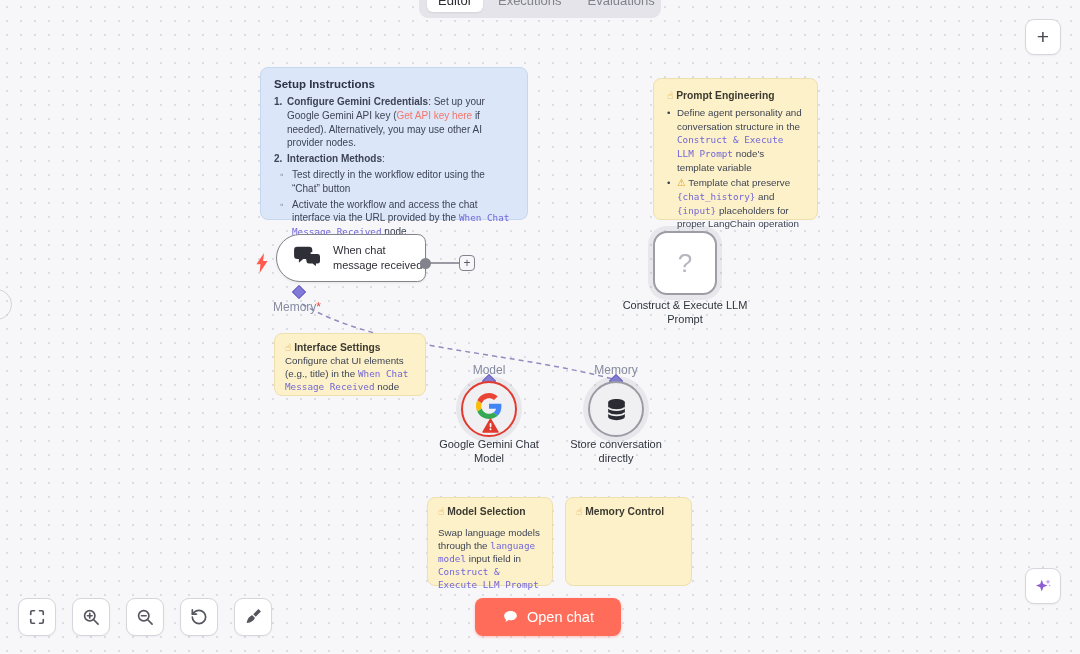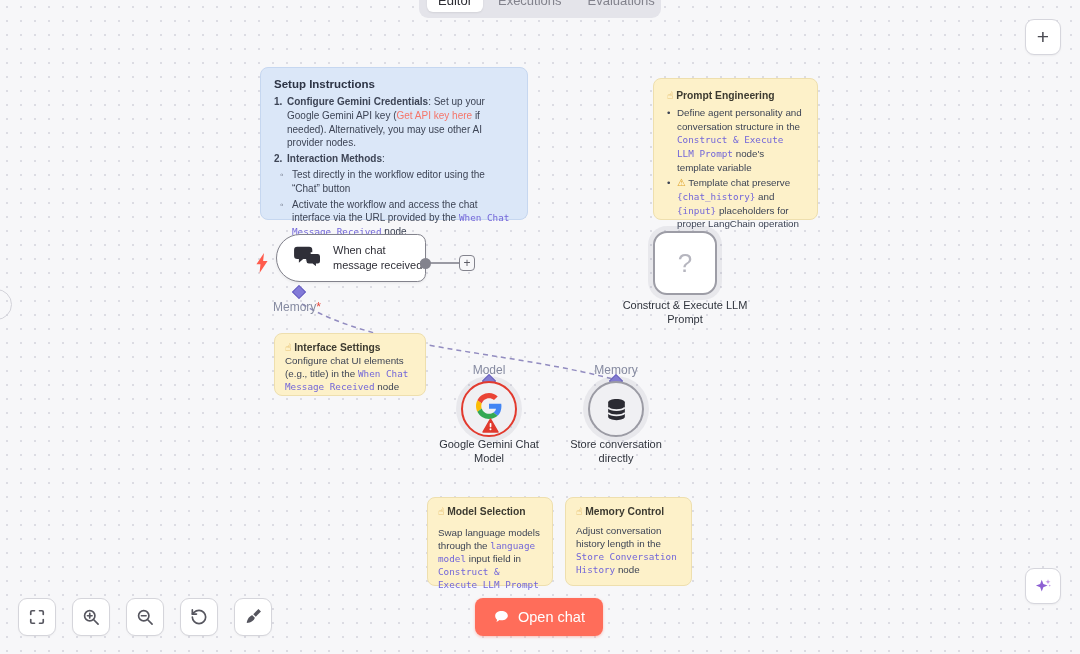--- a/index.html
+++ b/index.html
@@ -71,21 +71,21 @@
 
   #llm-node { position:absolute; left:653px; top:231px; width:64px; height:64px; background:#fff;
     border:2px solid #9d9da6; border-radius:14px; display:flex; align-items:center; justify-content:center;
     font-size:26px; color:#b6b6bf; cursor:pointer; }
 
   
   .tool-btn { position:absolute; top:598px; width:38px; height:38px; background:#fff;
     border:1px solid #d5d5db; border-radius:9px; display:flex; align-items:center; justify-content:center;
     box-shadow:0 1px 2px rgba(0,0,0,.04); cursor:pointer; }
 
-  #open-chat-btn { position:absolute; left:475px; top:598px; height:38px; padding:0 18px;
+  #open-chat-btn { position:absolute; left:475px; top:598px; height:38px; padding:0 27px;
     background:#ff6d5a; border:none; border-radius:8px; display:flex; align-items:center; gap:8px;
     color:#fff; font-size:14.5px; cursor:pointer; box-shadow:0 1px 3px rgba(255,109,90,.4); }
 
   #edge-circle { position:absolute; left:-19px; top:289px; width:31px; height:31px; border-radius:50%;
     border:1px solid #d3d3da; }
   #connections { position:absolute; left:0; top:0; pointer-events:none; }
 </style>
 </head>
 <body>
 
@@ -149,21 +149,20 @@
     <div class="sticky-body"><span>Configure chat UI elements (e.g., title) in the </span><span class="code">When Chat Message Received</span><span> node</span></div>
   </div>
 
   <div class="sticky yellow small" style="left:427px; top:497px; width:126px; height:89px; padding:7px 10px;">
     <div class="sticky-title" style="margin-bottom:10px;"><span class="emoji">☝</span> <span>Model Selection</span></div>
     <div class="sticky-body"><span>Swap language models through the </span><span class="code">language model</span><span> input field in </span><span class="code">Construct &amp; Execute LLM Prompt</span></div>
   </div>
 
   <div class="sticky yellow small" style="left:565px; top:497px; width:127px; height:89px; padding:7px 10px;">
     <div class="sticky-title" style="margin-bottom:8px;"><span class="emoji">☝</span> <span>Memory Control</span></div>
-    <div class="sticky-body"><span>Adjust conversation history length in the </span><span class="code">Store Conversation History</span><span> node</span></div>
   </div>
 
   <svg id="trigger-bolt" width="14" height="20" viewBox="0 0 12 18">
     <path d="M7.8 0L1 10.2h3.6L3.8 18l7.2-10.8H7z" fill="#ff5b4c"></path>
   </svg>
   <div id="trigger-node">
     <svg id="trigger-icon" width="30" height="26" viewBox="0 0 28 24">
       <path d="M4 1.5h11a3 3 0 013 3v5.5a3 3 0 01-3 3H9.5L5.5 16.5V13H4a3 3 0 01-3-3V4.5a3 3 0 013-3z" fill="#2f2f38"></path>
       <path d="M16.5 7.5h6.5a3 3 0 013 3v4.5a3 3 0 01-3 3h-.8v3.2l-4.2-3.2h-3.2a3 3 0 01-3-3v-1" fill="#2f2f38" stroke="#fff" stroke-width="1.6"></path>
     </svg>

